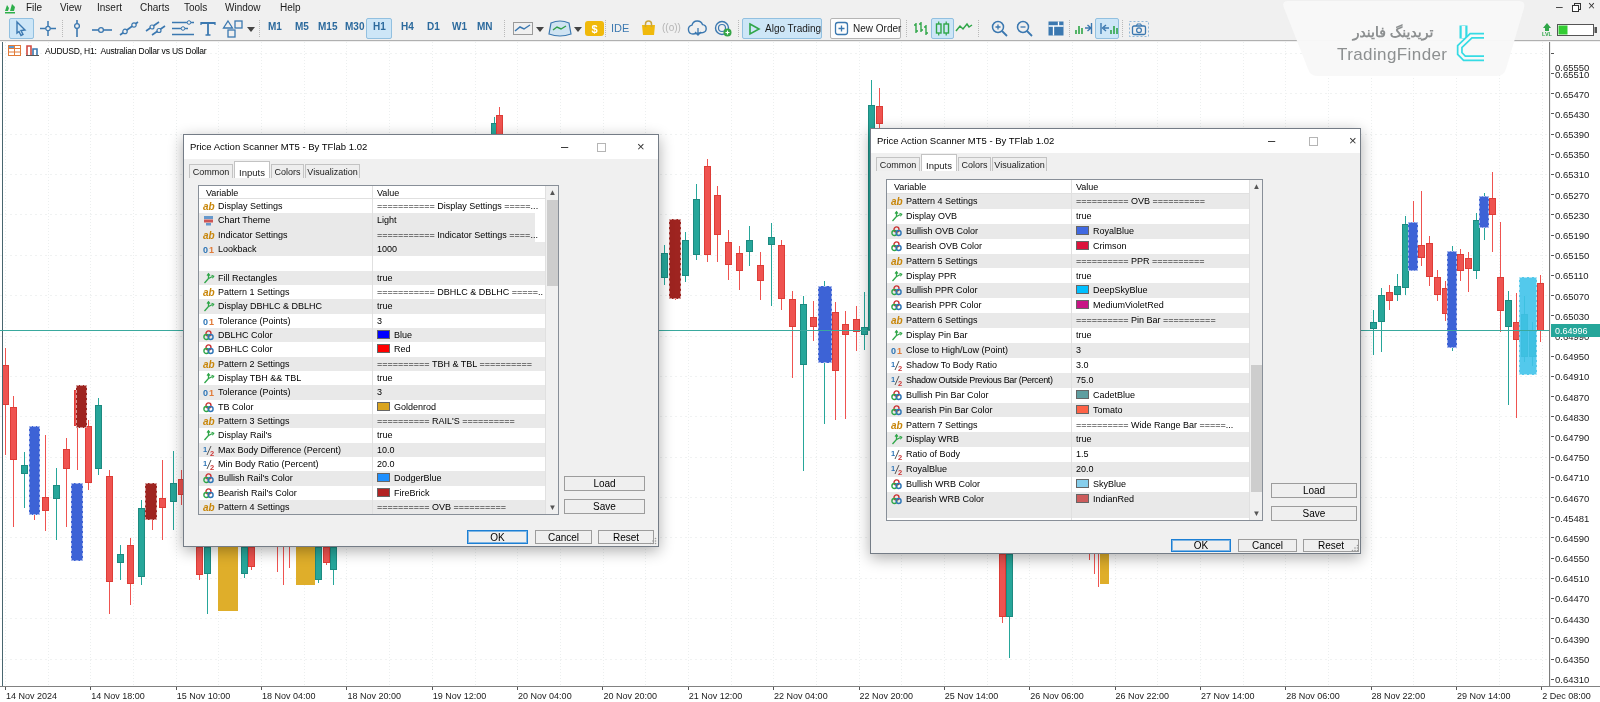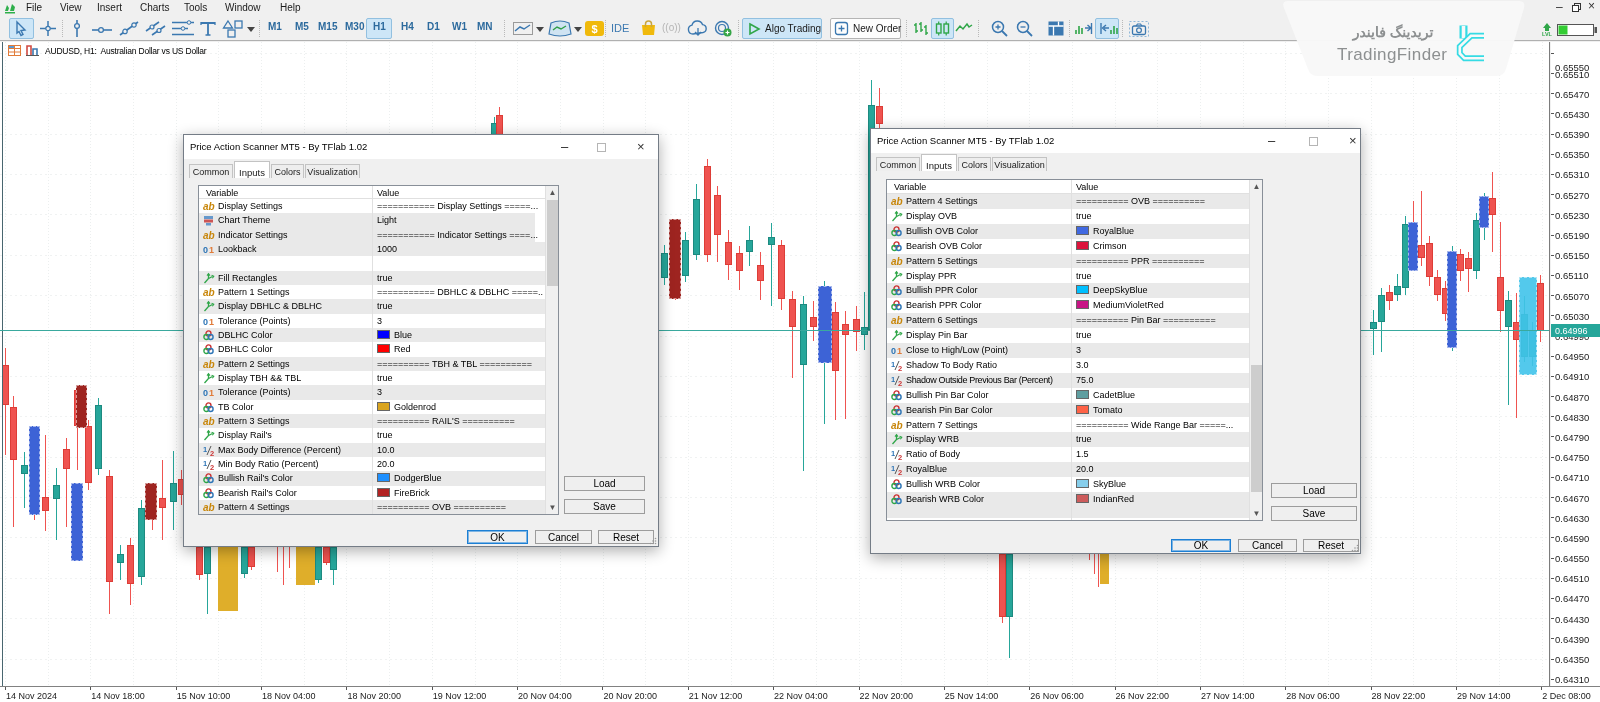--- a/index.html
+++ b/index.html
@@ -501,21 +501,21 @@
     <div class="pl" style="top:369.7px">0.64830</div>
     <div class="ptick" style="top:394.4px"></div>
     <div class="pl" style="top:389.9px">0.64790</div>
     <div class="ptick" style="top:414.6px"></div>
     <div class="pl" style="top:410.1px">0.64750</div>
     <div class="ptick" style="top:434.8px"></div>
     <div class="pl" style="top:430.3px">0.64710</div>
     <div class="ptick" style="top:455.0px"></div>
     <div class="pl" style="top:450.5px">0.64670</div>
     <div class="ptick" style="top:475.2px"></div>
-    <div class="pl" style="top:470.7px">0.64630</div>
+    <div class="pl" style="top:470.7px">0.45481</div>
     <div class="ptick" style="top:495.4px"></div>
     <div class="pl" style="top:490.9px">0.64590</div>
     <div class="ptick" style="top:515.6px"></div>
     <div class="pl" style="top:511.1px">0.64550</div>
     <div class="ptick" style="top:535.7px"></div>
     <div class="pl" style="top:531.2px">0.64510</div>
     <div class="ptick" style="top:555.9px"></div>
     <div class="pl" style="top:551.4px">0.64470</div>
     <div class="ptick" style="top:576.1px"></div>
     <div class="pl" style="top:571.6px">0.64430</div>

